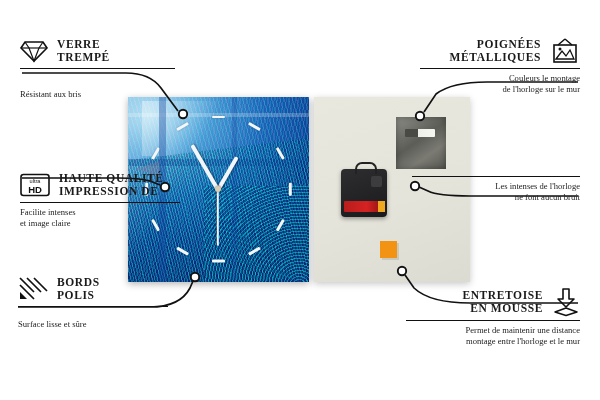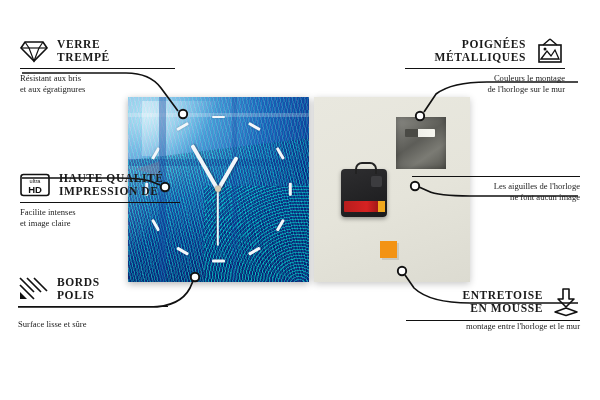--- a/index.html
+++ b/index.html
@@ -153,22 +153,21 @@
           <path d="M5 3 L9 9 L14 22 L19 9 L23 3" fill="none" stroke="#111" stroke-width="1.2"></path>
           <path d="M1 9 H27" fill="none" stroke="#111" stroke-width="1.2"></path>
         </svg>
       </span>
       <span>
         <div class="ttl">VERRE</div>
         <div class="ttl">TREMPÉ</div>
       </span>
     </div>
     <div class="rule" style="margin-top:4px;width:155px;"></div>
-    <div class="sub" style="margin-top:4px;">Résistant aux bris</div>
-    <div class="sub">et aux égratignures</div>
+    <div class="sub" style="margin-top:20px;">Résistant aux bris</div>
   </div>
 
   <div class="cal l" style="left:20px;top:172px;width:185px;">
     <div class="row">
       <span class="ico">
         <svg width="30" height="24" viewBox="0 0 30 24">
           <rect x="1" y="1.5" width="28" height="21" rx="2.5" fill="none" stroke="#111" stroke-width="1.6"></rect>
           <text x="15" y="10" font-family="Liberation Sans, sans-serif" font-size="5.6" text-anchor="middle" fill="#111">ultra</text>
           <text x="15" y="19.5" font-family="Liberation Sans, sans-serif" font-size="9.5" font-weight="bold" text-anchor="middle" fill="#111">HD</text>
         </svg>
@@ -193,21 +192,21 @@
       </span>
       <span>
         <div class="ttl">BORDS</div>
         <div class="ttl">POLIS</div>
       </span>
     </div>
     <div class="rule" style="margin-top:4px;width:150px;"></div>
     <div class="sub" style="margin-top:12px;">Surface lisse et sûre</div>
   </div>
 
-  <div class="cal r" style="left:380px;top:38px;width:185px;">
+  <div class="cal r" style="left:395px;top:38px;width:185px;">
     <div class="row">
       <span>
         <div class="ttl">POIGNÉES</div>
         <div class="ttl">MÉTALLIQUES</div>
       </span>
       <span class="ico">
         <svg width="30" height="26" viewBox="0 0 30 26">
           <path d="M15 1 L8 7 M15 1 L22 7" stroke="#111" stroke-width="1.5" fill="none"></path>
           <rect x="4" y="7" width="22" height="17" fill="none" stroke="#111" stroke-width="1.6"></rect>
           <path d="M6 21 L12 13 L16 18 L20 12 L24 21 Z" fill="none" stroke="#111" stroke-width="1.3"></path>
@@ -215,34 +214,35 @@
         </svg>
       </span>
     </div>
     <div class="rule" style="margin-top:4px;margin-left:25px;width:160px;"></div>
     <div class="sub" style="margin-top:4px;">Couleurs le montage</div>
     <div class="sub">de l'horloge sur le mur</div>
   </div>
 
   <div class="cal r" style="left:390px;top:172px;width:190px;">
     <div class="rule" style="margin-top:4px;margin-left:22px;width:168px;"></div>
-    <div class="sub" style="margin-top:4px;">Les aiguilles de l'horloge</div>
-    <div class="sub">ne font aucun image</div>
+    <div class="sub" style="margin-top:4px;">Les intenses de l'horloge</div>
+    <div class="sub">ne font aucun bruit</div>
   </div>
 
   <div class="cal r" style="left:380px;top:288px;width:200px;">
     <div class="row">
       <span>
         <div class="ttl">ENTRETOISE</div>
         <div class="ttl">EN MOUSSE</div>
       </span>
       <span class="ico">
         <svg width="28" height="28" viewBox="0 0 28 28">
           <path d="M11 1 H17 V11 H22 L14 19 L6 11 H11 Z" fill="none" stroke="#111" stroke-width="1.6" stroke-linejoin="round"></path>
           <path d="M14 20 L25 24 L14 27.5 L3 24 Z" fill="none" stroke="#111" stroke-width="1.5" stroke-linejoin="round"></path>
         </svg>
       </span>
     </div>
     <div class="rule" style="margin-top:4px;margin-left:26px;width:174px;"></div>
+    <div class="sub" style="margin-top:4px;">Permet de maintenir une distance</div>
     <div class="sub">montage entre l'horloge et le mur</div>
   </div>
 
 </div>
 
 </body></html>

